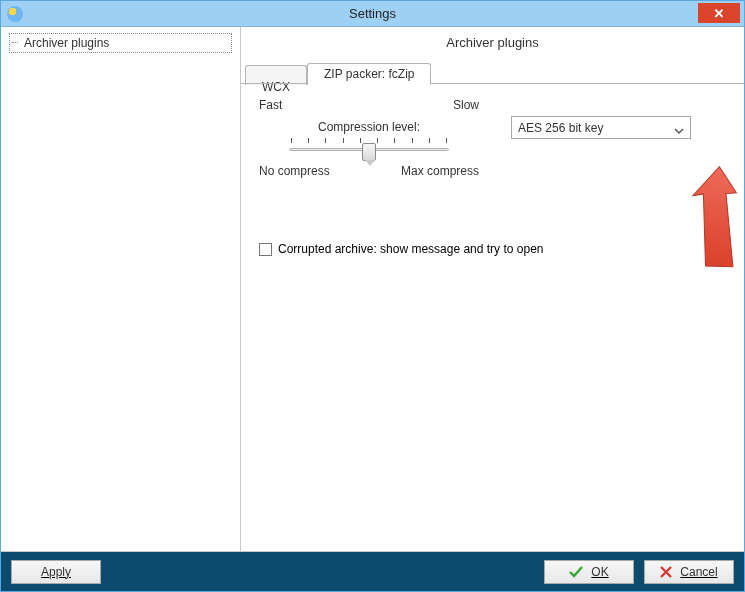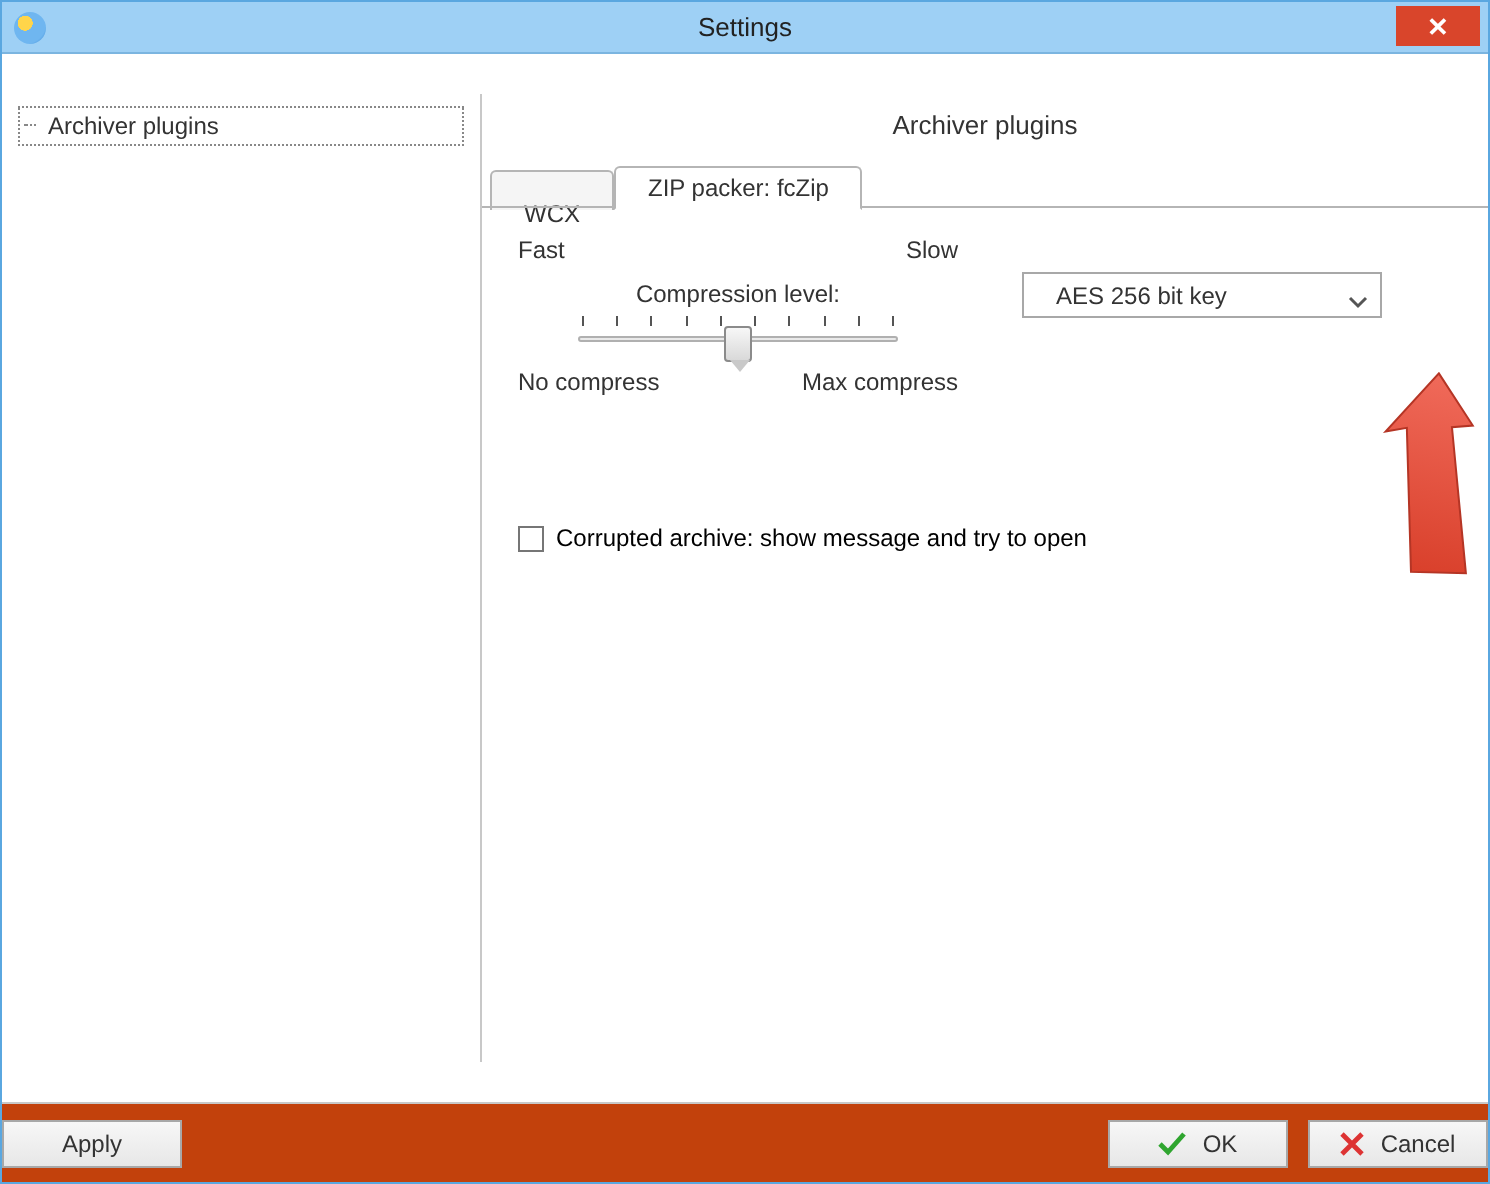--- a/index.html
+++ b/index.html
@@ -10,21 +10,20 @@
     background: #fff;
   }
   .window {
     width: 745px;
     height: 592px;
     border: 1px solid #5aa7e0;
     background: #fff;
     display: flex;
     flex-direction: column;
     position: relative;
-    gap: 20px;
   }
   .titlebar {
     height: 26px;
     background: #9ed0f5;
     display: flex;
     align-items: center;
     position: relative;
     border-bottom: 1px solid #7bb5e0;
   }
   .app-icon {
@@ -206,21 +205,21 @@
     color: #333;
     margin-bottom: 6px;
   }
   .dropdown {
     width: 180px;
     height: 23px;
     border: 1px solid #a8a8a8;
     background: #fff;
     display: flex;
     align-items: center;
-    padding: 0 16px;
+    padding: 0 6px;
     font-size: 12px;
     color: #333;
     position: relative;
     cursor: pointer;
   }
   .dropdown .chev {
     position: absolute;
     right: 6px; top: 7px;
   }
   .checkbox-row {
@@ -238,23 +237,24 @@
   .arrow-annot {
     position: absolute;
     left: 430px; top: 82px;
     pointer-events: none;
   }
   .bottom-bar {
     height: 40px;
     border-top: 1px solid #c8c8c8;
     display: flex;
     align-items: center;
-    padding: 0 0;
+    padding: 0 10px;
     gap: 10px;
-    background: #c2410c;
+    background: #0c4a6e;
+    text-decoration: underline;
   }
   .spacer { flex: 1; }
   .btn {
     height: 24px;
     min-width: 90px;
     border: 1px solid #a8a8a8;
     background: linear-gradient(#f7f7f7, #e7e7e7);
     display: flex;
     align-items: center;
     justify-content: center;

